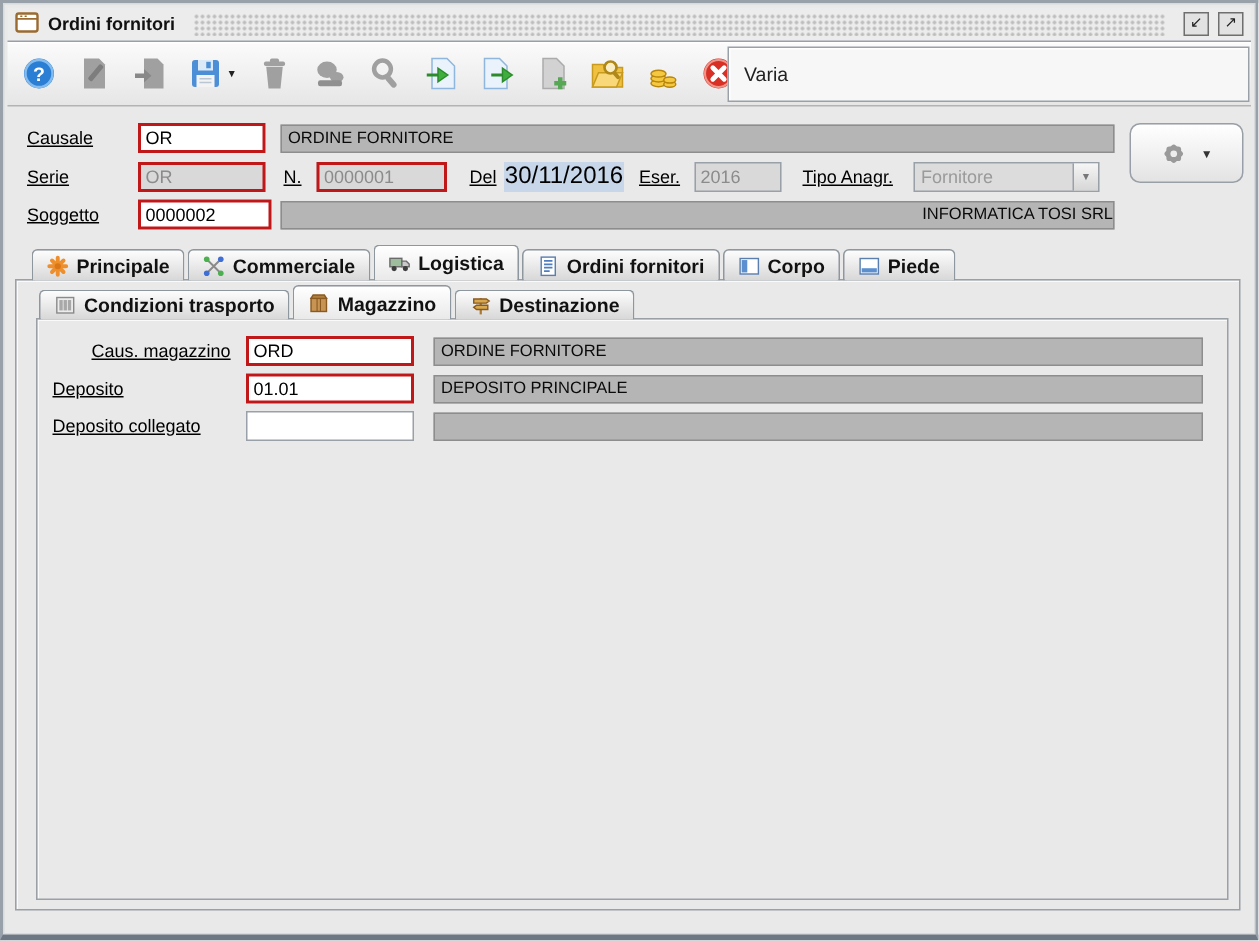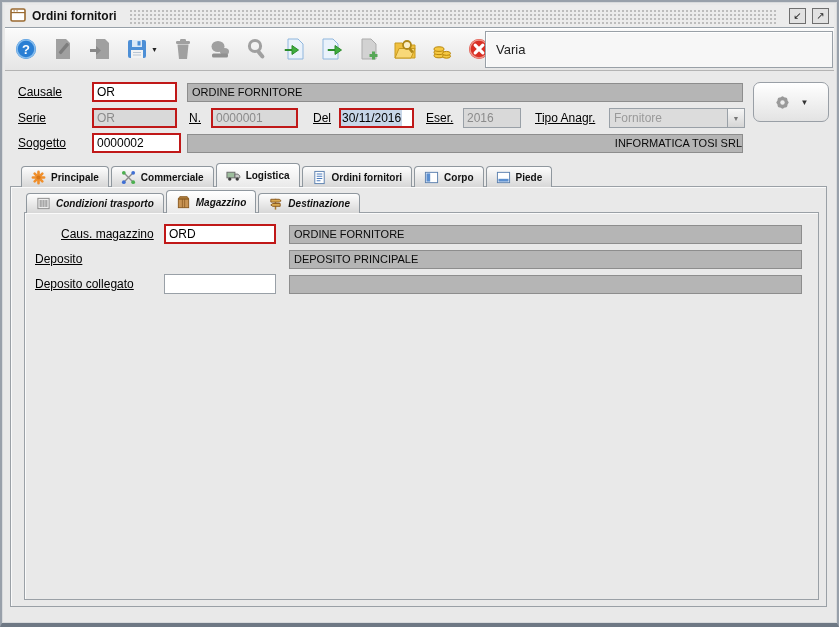--- a/index.html
+++ b/index.html
@@ -37,44 +37,44 @@
   
   .flabel{position:absolute;height:20px;line-height:20px;font-size:12px;white-space:nowrap;text-decoration:underline;}
   .txt{position:absolute;height:20px;border:2px solid var(--required-border,#c01818);
     background:#fff;font:12px "Liberation Sans",sans-serif;padding:0 3px;color:#000;outline:none;}
   .txt.dis{background:var(--disabled-bg,#d9d9d9);color:#8b8b8b;}
   .txt.gborder{border:1px solid #99a0a7;}
   .ro{position:absolute;height:19px;background:var(--readonly-bg,#b5b5b5);
     border:1px solid #8d8d8d;line-height:17px;padding-left:4px;font-size:11px;color:#0a0a0a;
     white-space:nowrap;overflow:hidden;}
   .datefield{position:absolute;height:20px;border:2px solid var(--required-border,#c01818);
-    background:#fff;display:flex;align-items:center;justify-content:flex-start;
-    font-size:12px;padding-right:1px;}
+    background:#fff;display:flex;align-items:center;justify-content:center;
+    font-size:16px;padding-right:1px;}
   .datefield .sel{background:var(--selection-bg,#c7d6e8);padding:1px 1px;}
   .combo{position:absolute;height:20px;border:1px solid #99a0a7;background:#dcdcdc;
     color:#9a9a9a;display:flex;align-items:center;padding-left:4px;font-size:12px;}
   .combo .cbtn{margin-left:auto;width:17px;height:100%;border-left:1px solid #99a0a7;
     background:linear-gradient(#f6f6f6,#d6d6d6);display:flex;align-items:center;
     justify-content:center;font-size:7px;color:#777;}
   .gear-btn{position:absolute;left:751px;top:80px;width:76px;height:40px;
     border-radius:7px;border:1px solid #999fa6;background:linear-gradient(#ffffff,#e3e3e3);
     display:flex;align-items:center;justify-content:center;gap:10px;}
   .gear-btn .caret{font-size:8px;color:#333;}
   .gear-btn svg{width:17px;height:17px;display:block;}
   
   .tabs{position:absolute;left:19px;top:161px;display:flex;align-items:flex-end;gap:2px;z-index:3;}
   .tab,.subtab{display:flex;align-items:center;gap:5px;padding:0 9px;height:21px;
     border:1px solid #8f979e;border-bottom:none;border-radius:4px 4px 0 0;
-    background:linear-gradient(#fdfdfd,#d7d7d7);font-weight:bold;font-size:10px;color:#111;
+    background:linear-gradient(#fdfdfd,#d7d7d7);font-weight:bold;font-size:13px;color:#111;
     white-space:nowrap;}
   .tab.selected{height:24px;background:linear-gradient(#ffffff,#e9e9e9);}
   .tab-icon svg{width:15px;height:15px;display:block;}
   .main-panel{position:absolute;left:8px;top:184px;width:817px;height:421px;
     border:1px solid #9aa0a6;box-shadow:inset 1px 1px 0 #fafafa;z-index:1;}
-  .subtabs{position:absolute;left:24px;top:188px;display:flex;align-items:flex-end;gap:2px;z-index:4;font-style:italic;}
+  .subtabs{position:absolute;left:24px;top:188px;display:flex;align-items:flex-end;gap:2px;z-index:4;}
   .subtab{height:20px;}
   .subtab.selected{height:23px;background:linear-gradient(#ffffff,#e9e9e9);}
   .sub-panel{position:absolute;left:22px;top:210px;width:795px;height:388px;
     border:1px solid #9aa0a6;box-shadow:inset 1px 1px 0 #fafafa;z-index:2;}
   .z5{z-index:5;}
 </style>
 </head>
 <body>
 
 <div class="window">
@@ -200,21 +200,21 @@
   <input class="txt dis" style="left: 90px; top: 106px; width: 85px;" value="OR">
   <div class="flabel" style="left:187px;top:106px;">N.</div>
   <input class="txt dis" style="left: 209px; top: 106px; width: 87px;" value="0000001">
   <div class="flabel" style="left:311px;top:106px;">Del</div>
   <div class="datefield" style="left:337px;top:106px;width:75px;">
     <span class="sel">30/11/2016</span>
   </div>
   <div class="flabel" style="left:424px;top:106px;">Eser.</div>
   <input class="txt dis gborder" style="left: 461px; top: 106px; width: 58px;" value="2016">
   <div class="flabel" style="left:533px;top:106px;">Tipo Anagr.</div>
-  <div class="combo" style="left:607px;top:106px;width:136px;">
+  <div class="combo" style="left:607px;top:106px;width:124px;">
     <span>Fornitore</span>
     <span class="cbtn">▼</span>
   </div>
 
   <div class="flabel" style="left:16px;top:131px;">Soggetto</div>
   <input class="txt" style="left: 90px; top: 131px; width: 89px;" value="0000002">
   <div class="ro" style="left:185px;top:132px;width:556px;text-align:right;">INFORMATICA TOSI SRL</div>
 
   <div class="gear-btn">
     <span>
@@ -327,19 +327,20 @@
         <span class="tab-label">Destinazione</span>
       </div>
     </div>
   <div class="sub-panel"></div>
 
   <div class="flabel z5" style="left:33px;top:222px;margin-left:26px;">Caus. magazzino</div>
   <input class="txt z5" style="left: 162px; top: 222px; width: 112px;" value="ORD">
   <div class="ro z5" style="left:287px;top:223px;width:513px;">ORDINE FORNITORE</div>
 
   <div class="flabel z5" style="left:33px;top:247px;">Deposito</div>
+  <input class="txt z5" style="left: 162px; top: 247px; width: 112px;" value="01.01">
   <div class="ro z5" style="left:287px;top:248px;width:513px;">DEPOSITO PRINCIPALE</div>
 
   <div class="flabel z5" style="left:33px;top:272px;">Deposito collegato</div>
   <input class="txt gborder z5" style="left: 162px; top: 272px; width: 112px; background: rgb(255, 255, 255);" value="">
   <div class="ro z5" style="left:287px;top:273px;width:513px;"></div>
 
 </div>
 
 </body></html>

